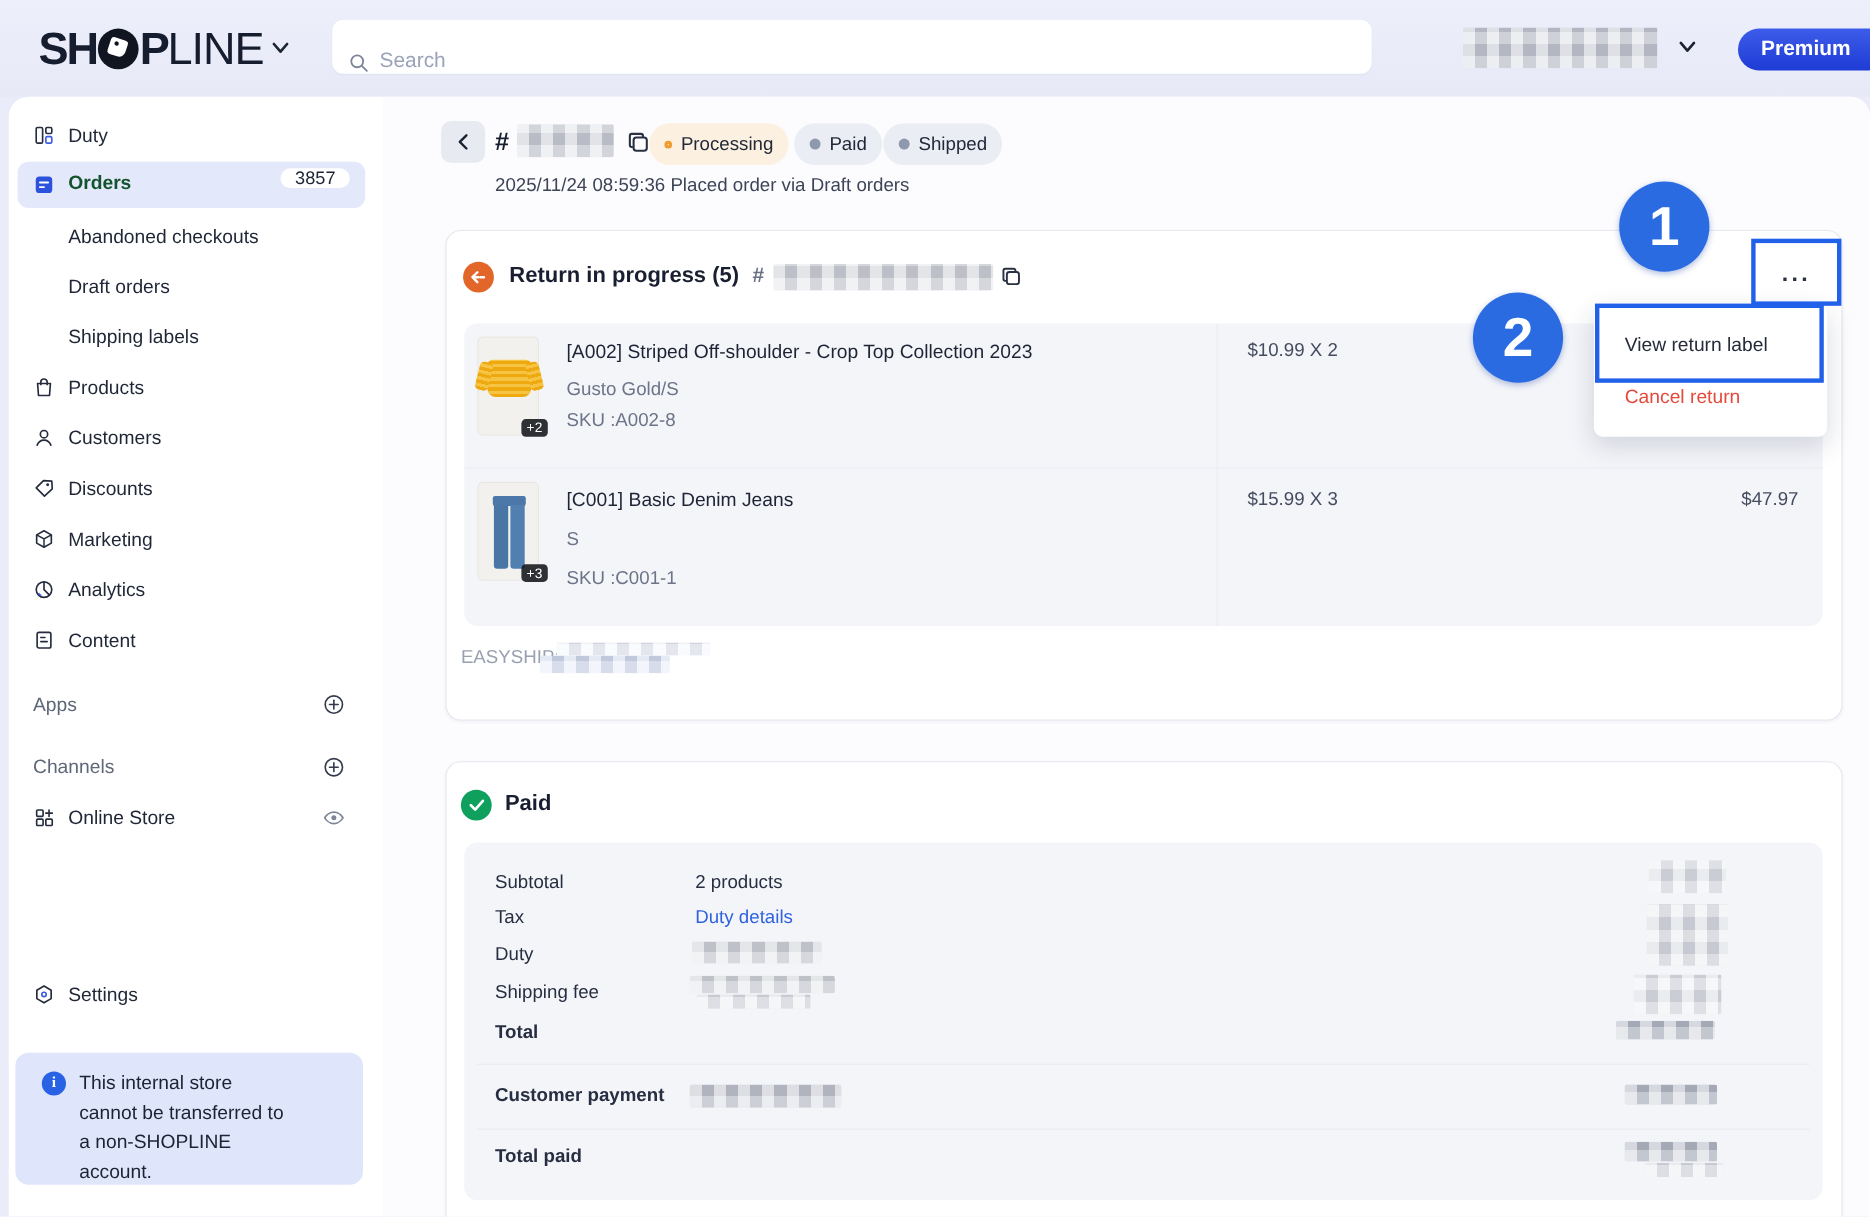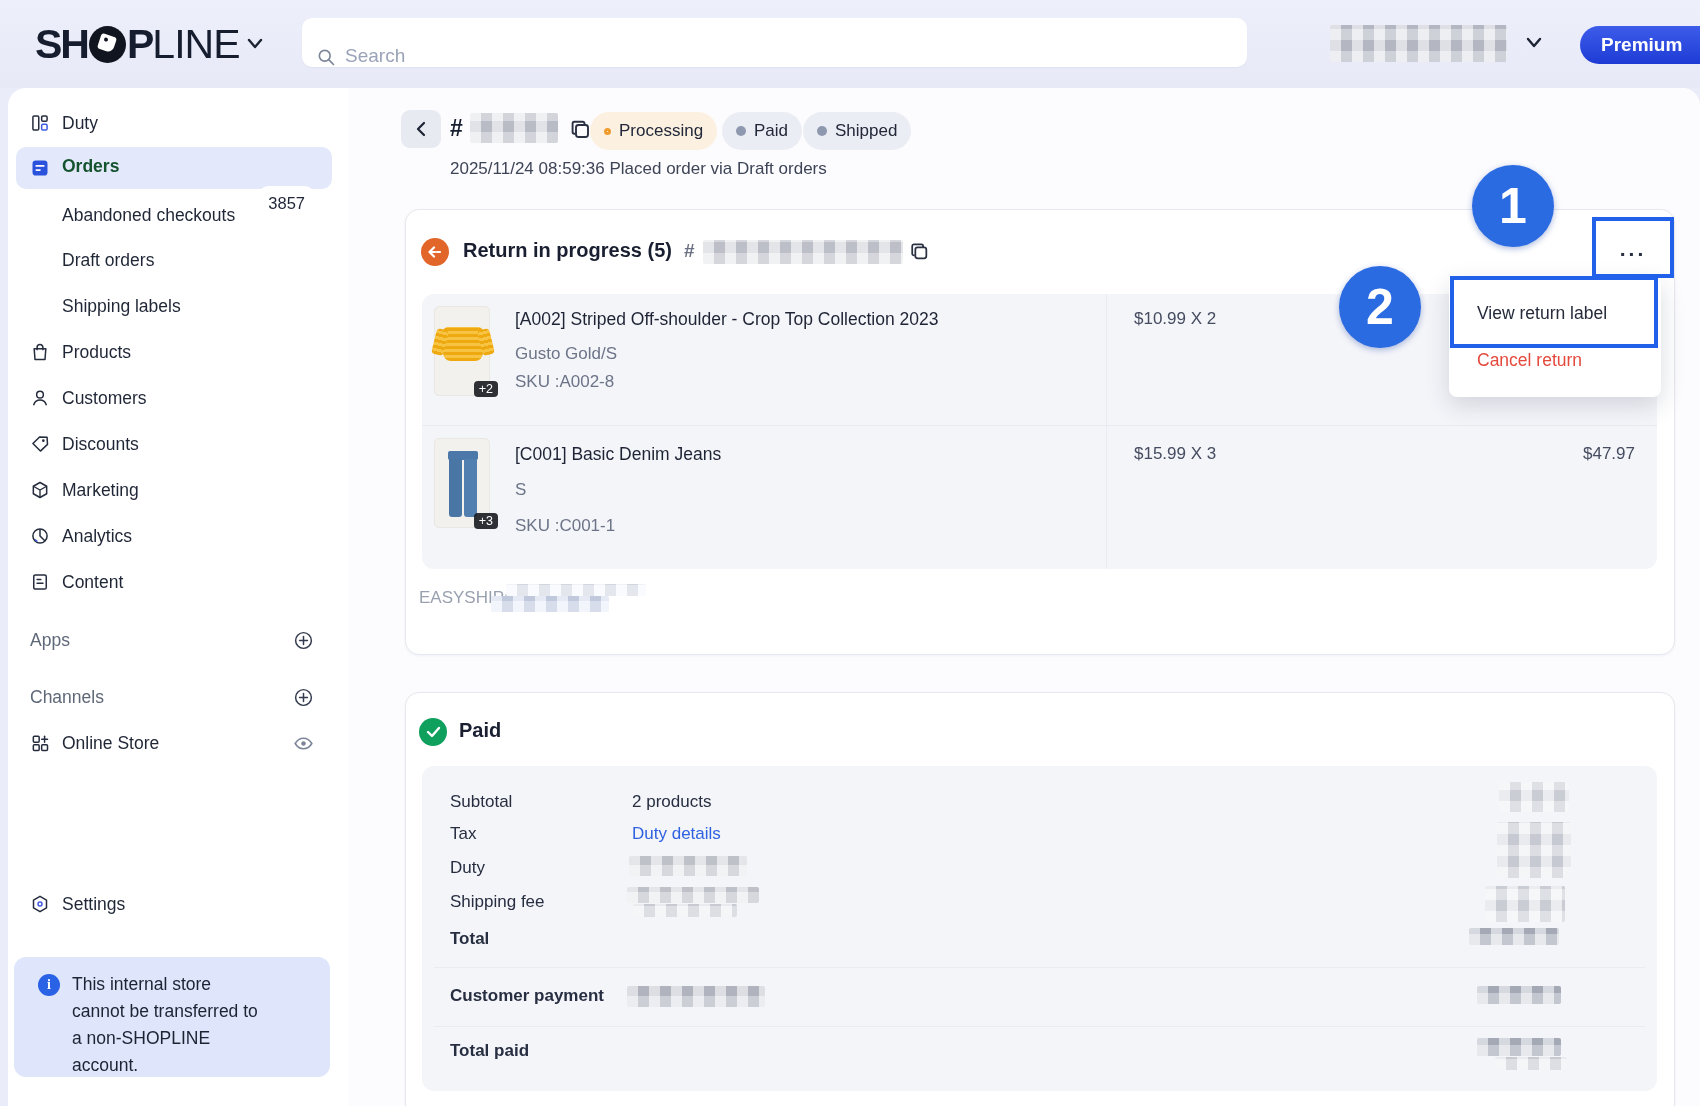--- a/index.html
+++ b/index.html
@@ -30,21 +30,21 @@
   
   .shell { position:absolute; left:8px; top:88px; width:1692px; height:1018px; background:#ffffff; border-radius:18px 18px 0 0; }
   .main-bg { position:absolute; left:340px; top:0; right:0; bottom:0; background:#fcfcfe; border-radius:0 18px 0 0; }
 
   
   .side-item { position:absolute; left:8px; width:316px; height:38px; display:flex; align-items:center; font-size:17.5px; color:#1f2636; font-weight:500; }
   .side-item .ic { width:20px; height:20px; margin-left:14px; margin-right:12px; flex:none; }
   .side-item.sub { padding-left:46px; }
   .active-row { position:absolute; left:8px; top:59px; width:316px; height:42px; background:#e3e8fb; border-radius:10px; }
   .active-row .label { color:#14532d; font-weight:700; }
-  .count-pill { position:absolute; right:14px; top:6px; background:#ffffff; border-radius:15px; height:34px; padding:0 13px; font-size:16.5px; font-weight:500; color:#1d2435; display:flex; align-items:center;margin-top:33px; }
+  .count-pill { position:absolute; right:14px; top:6px; background:#ffffff; border-radius:15px; height:18px; padding:0 13px; font-size:16.5px; font-weight:500; color:#1d2435; display:flex; align-items:center; }
   .section-lbl { color:#5e6878; font-weight:500; }
   .right-ic { position:absolute; right:18px; width:21px; height:21px; }
   .notice { position:absolute; left:6px; top:869px; width:316px; height:120px; background:#dfe5fb; border-radius:12px; padding:14px 12px 0 24px; }
   .notice-ic { position:absolute; left:24px; top:17px; width:22px; height:22px; background:#2a62e6; border-radius:50%; color:#fff; font-size:14px; font-weight:700; text-align:center; line-height:22px; font-family:"Liberation Serif",serif; }
   .notice-text { position:absolute; left:58px; top:14px; width:250px; font-size:17.5px; line-height:27px; color:#1c2333; font-weight:500; }
 
   
   .back-btn { position:absolute; left:401px; top:110px; width:40px; height:38px; background:#e8eaf2; border-radius:9px; display:flex; align-items:center; justify-content:center; }
   .order-hash { position:absolute; left:450px; top:115px; font-size:23px; font-weight:700; color:#181f30; }
   .badge { position:absolute; top:112px; height:38px; border-radius:19px; display:flex; align-items:center; padding:0 14px; font-size:17px; color:#222839; gap:8px; }

